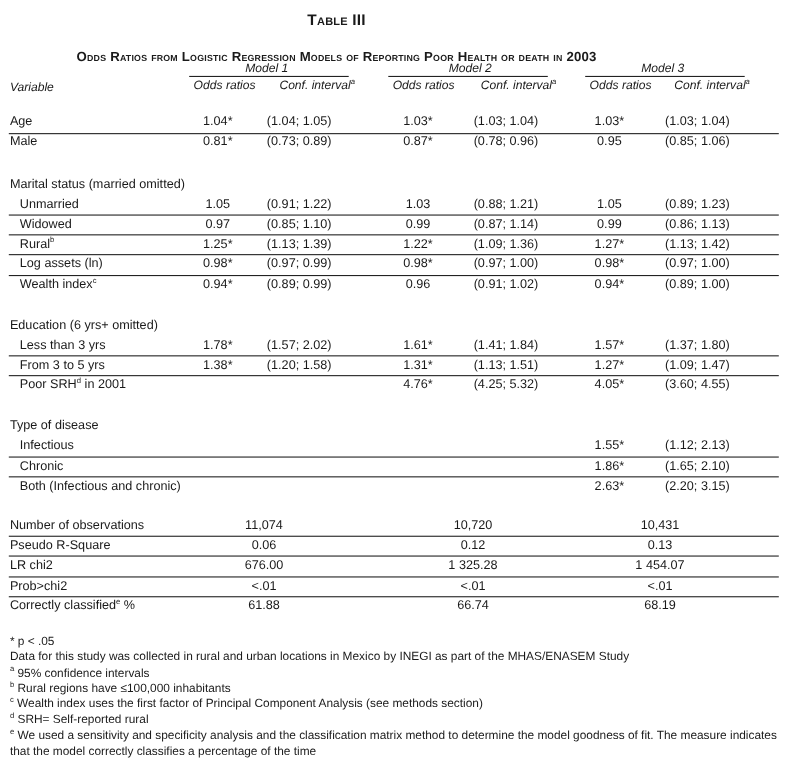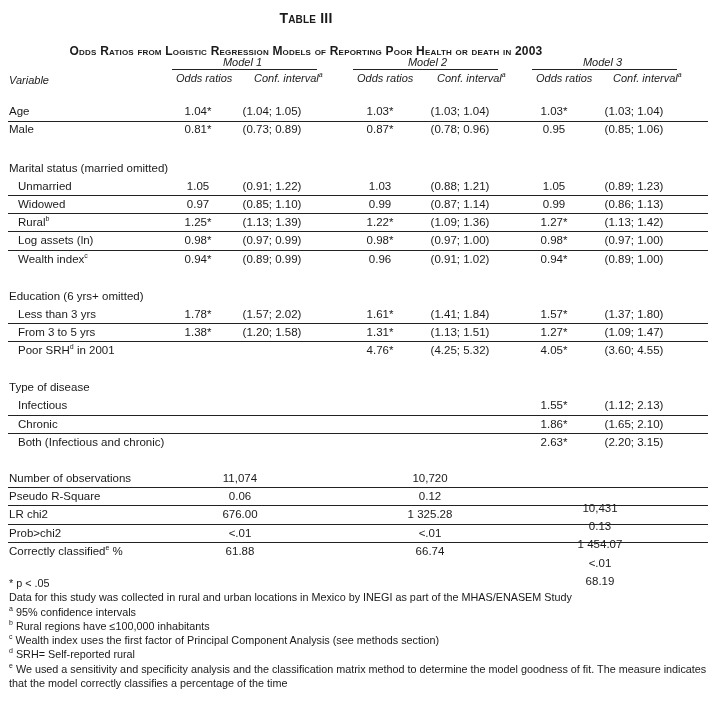--- a/index.html
+++ b/index.html
@@ -12,21 +12,21 @@
   .model-rule { position:absolute; height:1px; background:#222; }
   .row { position:absolute; left:0; width:578px; height:19px; font-size:11.5px; }
   .row span { position:absolute; top:3px; white-space:nowrap; }
   .rule { position:absolute; left:8px; width:700px; height:1px; background:#222; }
   .lab { left:9px; }
   .lab.ind { left:18px; }
   .c { text-align:center; }
   .or1 { left:168px; width:60px; } .ci1 { left:232px; width:80px; }
   .or2 { left:350px; width:60px; } .ci2 { left:420px; width:80px; }
   .or3 { left:524px; width:60px; } .ci3 { left:594px; width:80px; }
-  .st1 { left:200px; width:80px; } .st2 { left:390px; width:80px; } .st3 { left:560px; width:80px;margin-top:30px; }
+  .st1 { left:200px; width:80px; } .st2 { left:390px; width:80px; } .st3 { left:560px; width:80px; }
   sup { font-size:7px; vertical-align:super; line-height:0; }
   .notes { position:absolute; left:9px; top:576px; width:705px; font-size:10.8px; line-height:14.3px; }
   .notes div { white-space:normal; }
 </style>
 </head>
 <body>
 
 <div class="title t1">Table III</div>
 <div class="title t2">Odds Ratios from Logistic Regression Models of Reporting Poor Health or death in 2003</div>
 

